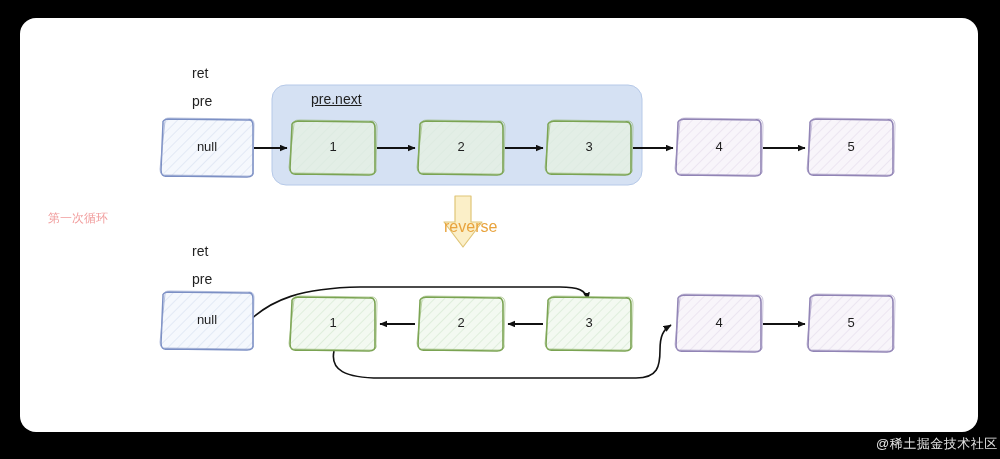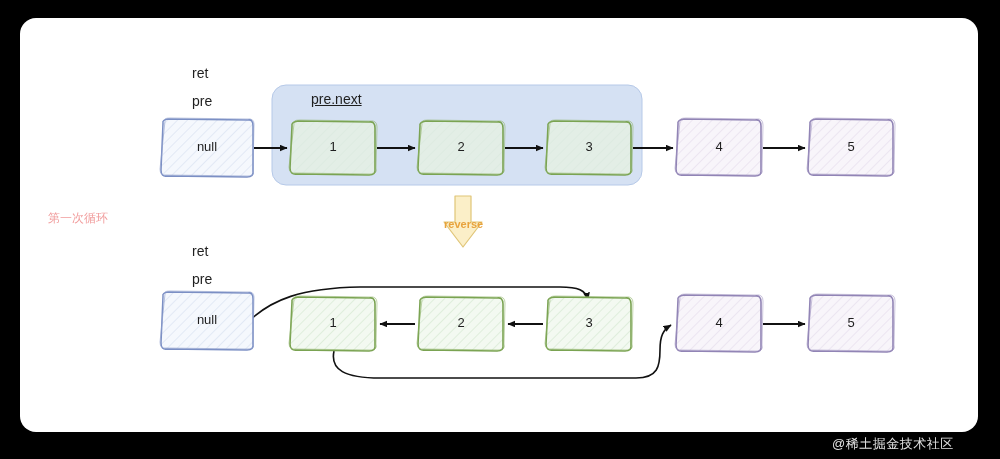--- a/index.html
+++ b/index.html
@@ -48,25 +48,24 @@
     position: absolute;
     font-family: "Liberation Sans", sans-serif;
     font-size: 12px;
     color: #f19c9c;
     white-space: nowrap;
     line-height: 1;
   }
   .lbl-reverse {
     position: absolute;
     font-family: "Liberation Sans", sans-serif;
-    font-size: 11px;
+    font-size: 16px;
     color: #e8a33d;
     white-space: nowrap;
     line-height: 1;
-    font-weight: bold;
   }
   .node-text {
     font-family: "Liberation Sans", sans-serif;
     font-size: 13px;
     fill: #1f1f1f;
     text-anchor: middle;
     dominant-baseline: middle;
   }
   .watermark {
     position: absolute;
@@ -208,14 +207,14 @@
   <div class="lbl" style="left:192px; top:66px;">ret</div>
   <div class="lbl" style="left:192px; top:94px;">pre</div>
   <div class="lbl" style="left:311px; top:92px;text-decoration:underline;">pre.next</div>
 
   <div class="lbl" style="left:192px; top:244px;">ret</div>
   <div class="lbl" style="left:192px; top:272px;">pre</div>
 
   <div class="lbl-loop" style="left:48px; top:212px;">第一次循环</div>
   <div class="lbl-reverse" style="left:444px; top:219px;">reverse</div>
 
-  <div class="watermark" style="left:832px; top:435px;">@稀土掘金技术社区</div>
+  <div class="watermark" style="left:876px; top:435px;">@稀土掘金技术社区</div>
 </div>
 
 </body></html>

